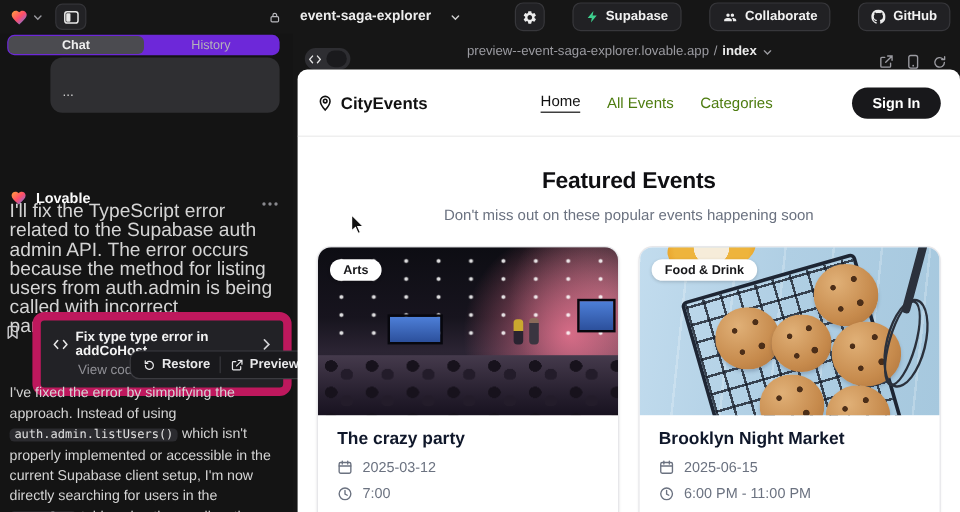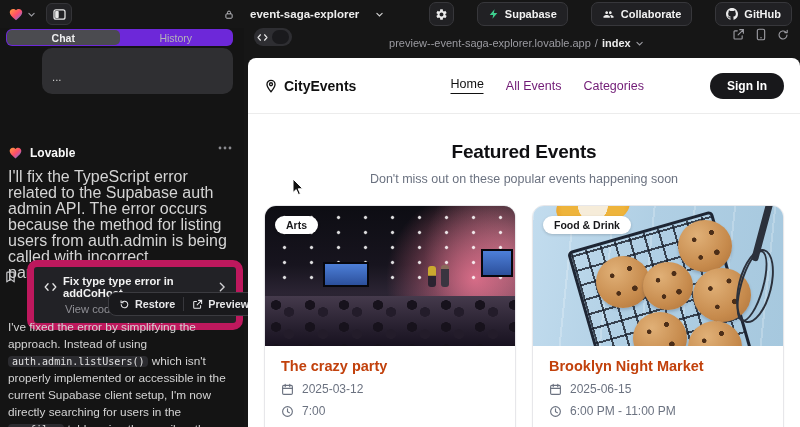--- a/index.html
+++ b/index.html
@@ -16,63 +16,63 @@
   .tb-btn{height:22px;display:flex;align-items:center;gap:6px;background:#212124;border:1px solid #37373b;border-radius:7px;padding:0 10px;color:#f2f2f2;font-size:11px;font-weight:600;}
   .tb-btn.icon-only{padding:0 5px;}
 
   
   .chat{position:absolute;left:0;top:28px;width:244px;height:399px;background:#141414;}
   .tabbar{position:absolute;left:6px;top:1px;width:227px;height:17px;background:#6d28d9;border-radius:6px;display:flex;padding:1px;box-sizing:border-box;}
   .tab{flex:1;display:flex;align-items:center;justify-content:center;font-size:10.5px;color:#b4b4b9;border-radius:5px;}
   .tab.active{background:#4b4b50;color:#efefef;font-weight:600;}
   .bubble{position:absolute;left:42px;top:20px;width:171px;background:#2f2f32;border-radius:10px;padding:9px 10px;color:#e9e9e9;font-size:11.3px;line-height:15px;}
   .bubble .more{margin-top:13px;color:#cfcfcf;}
-  .lov-row{position:absolute;left:8px;top:118px;width:224px;display:flex;align-items:flex-start;gap:7px;}
+  .lov-row{position:absolute;left:8px;top:130px;width:224px;display:flex;align-items:flex-end;gap:7px;}
   .lov-name{color:#fafafa;font-size:12px;font-weight:700;}
   .lov-dots{margin-left:auto;color:#8a8a8f;}
   .intro{position:absolute;left:8px;top:141px;width:226px;color:#d4d4d4;font-size:16px;line-height:16px;}
   .code-row{position:absolute;left:4px;top:232px;display:flex;align-items:flex-start;}
   .bm{margin-top:10px;color:#c9c9cc;}
   .code-card{margin-left:10px;width:182px;background:#222226;border:7px solid #be185d;border-radius:10px;padding:8px 10px;}
   .cc-title{display:flex;align-items:center;gap:6px;color:#f2f2f2;font-size:11.2px;font-weight:600;}
   .cc-title .lbl{flex:1;}
   .cc-sub{margin-top:4px;margin-left:21px;color:#8f8f95;font-size:11.2px;}
   .act-pill{position:absolute;left:108px;top:264px;display:flex;align-items:center;background:#19191c;border:1px solid #3b3b40;border-radius:8px;padding:2px;}
   .act-btn{display:flex;align-items:center;gap:5px;color:#e8e8ea;font-size:10.8px;font-weight:600;padding:3px 8px;}
   .act-div{width:1px;height:14px;background:#37373c;}
   .chat-body{position:absolute;left:8px;top:291px;width:229px;color:#d4d4d4;font-size:11.8px;line-height:17px;}
   .code-inline{font-family:"DejaVu Sans Mono",monospace;font-size:10px;background:#2b2b2f;border-radius:4px;padding:0 4px;color:#e2e2e2;}
 
   
   .preview{position:absolute;left:248px;top:28px;width:552px;height:399px;}
-  .ptoolbar{position:relative;height:30px;display:flex;align-items:flex-start;text-decoration:underline;}
+  .ptoolbar{position:relative;height:30px;display:flex;align-items:flex-end;text-decoration:underline;}
   .ptoggle{margin-left:6px;width:38px;height:18px;background:#2e2e32;border-radius:9px;display:flex;align-items:center;padding:0 3px;box-sizing:border-box;}
   .ptoggle .knob{margin-left:auto;width:17px;height:14px;background:#1a1a1d;border-radius:7px;}
   .purl{position:absolute;left:50%;top:0;height:30px;transform:translateX(-53%);display:flex;align-items:center;gap:4px;font-size:11px;}
   .purl .host,.purl .sep{color:#9b9ba1;}
   .purl .page{color:#ececec;font-weight:600;}
   .ptools{margin-left:auto;display:flex;align-items:center;gap:11px;padding-right:11px;color:#9b9ba1;}
 
   
   .site{position:absolute;left:0;top:30px;width:552px;height:369px;background:#ffffff;border-radius:8px 8px 0 0;overflow:hidden;color:#111;}
   .shdr{position:relative;height:56px;display:flex;align-items:center;padding:0 16px;border-bottom:1px solid #ececec;box-sizing:border-box;}
   .brand{display:flex;align-items:center;gap:6px;font-size:14px;font-weight:700;}
   .snav{position:absolute;left:50%;transform:translateX(-38%);display:flex;align-items:center;gap:22px;font-size:12.5px;}
-  .snav .nav-item{color:#701a75;}
+  .snav .nav-item{color:#4d7c0f;}
   .snav .nav-item.active{color:#111;border-bottom:1.5px solid #111;padding-bottom:2px;}
   .signin{margin-left:auto;background:#18181b;color:#fff;font-size:12px;font-weight:600;padding:6px 17px;border-radius:999px;}
   .hero{text-align:center;padding-top:27px;}
   .hero h2{margin:0;font-size:19px;font-weight:700;letter-spacing:-.2px;color:#0f0f12;}
   .hero p{margin:9px 0 0;font-size:12.5px;color:#6b7280;}
   .cards{margin:19px 16px 0;display:grid;grid-template-columns:1fr 1fr;gap:16px;}
   .card{border:1px solid #e7e7ea;border-radius:12px;overflow:hidden;background:#fff;box-shadow:0 1px 2px rgba(0,0,0,.05);}
   .cimg{position:relative;height:140px;overflow:hidden;}
   .badge{position:absolute;top:10px;left:10px;background:#fff;border-radius:999px;padding:3px 11px;font-size:10.5px;font-weight:600;color:#18181b;box-shadow:0 1px 3px rgba(0,0,0,.18);z-index:5;}
   .cbody{padding:12px 16px 16px;}
-  .ctitle{font-size:14.5px;font-weight:700;color:#c2410c;}
+  .ctitle{font-size:14.5px;font-weight:700;color:#0f172a;}
   .meta{display:flex;align-items:center;gap:8px;color:#6b7280;font-size:12px;margin-top:8px;}
 
   
   .img-conf{background:
       radial-gradient(circle at 84% 52%, rgba(246,120,150,.8), rgba(246,120,150,0) 40%),
       radial-gradient(circle at 97% 32%, rgba(240,150,170,.55), transparent 32%),
       linear-gradient(180deg,#0d0d13 0%,#17141e 42%,#2b2433 62%,#221c28 100%);}
   .img-conf::before{content:"";position:absolute;left:0;top:0;right:0;height:58%;
       background-image:radial-gradient(circle, rgba(255,255,255,.95) 1px, rgba(255,255,255,.28) 1.8px, transparent 2.3px);
       background-size:27px 15px;background-position:6px 4px;opacity:.9;}

